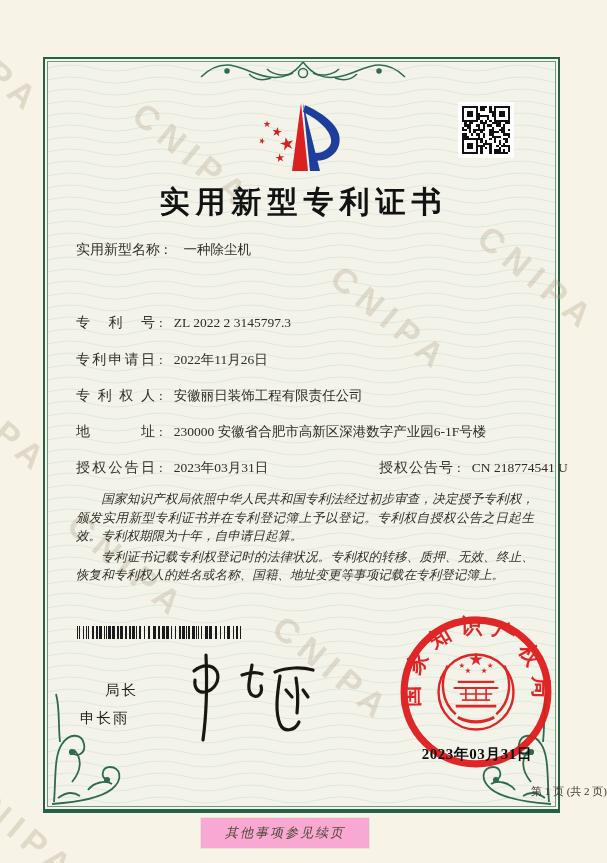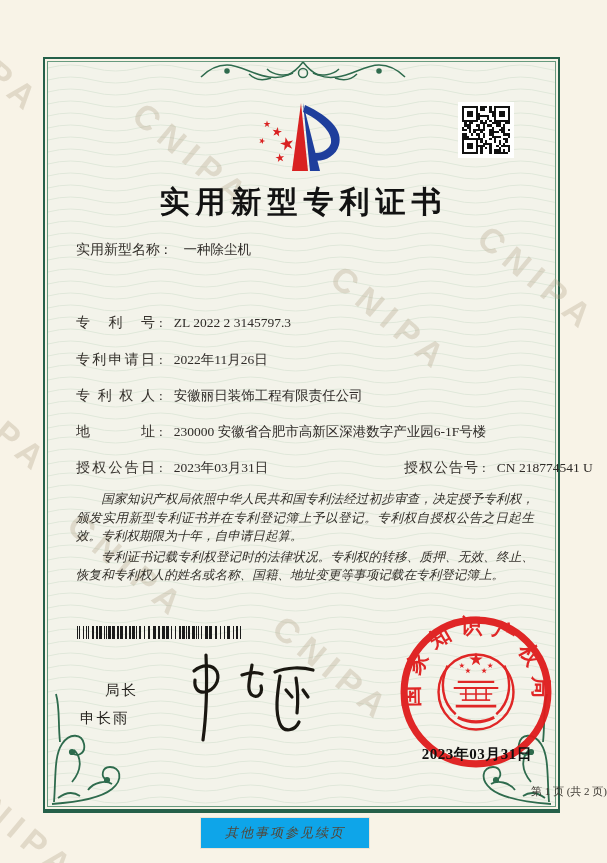--- a/index.html
+++ b/index.html
@@ -21,33 +21,33 @@
   .logo{position:absolute;left:251px;top:99px;}
   .qr-box{position:absolute;left:458px;top:102px;width:56px;height:56px;background:#ffffff;}
   .qr-box svg{position:absolute;left:4px;top:4px;}
   .title{position:absolute;left:0;top:182px;width:100%;text-align:center;font-size:30px;
          font-weight:bold;letter-spacing:6px;color:#121212;}
   .frow{position:absolute;left:76px;font-size:13.5px;white-space:nowrap;color:#2f2b28;}
   .flabel{display:inline-block;width:79px;text-align:justify;text-align-last:justify;
           font-size:14px;color:#34302b;vertical-align:baseline;}
   .colon{margin-left:4px;}
   .fvalue{margin-left:11px;}
-  .frow2{position:absolute;left:303px;top:0;white-space:nowrap;margin-left:25px;}
+  .frow2{position:absolute;left:303px;top:0;white-space:nowrap;}
   .paras{position:absolute;left:76px;top:490px;width:466px;font-size:12.6px;line-height:18.6px;
          color:#33302a;font-style:italic;}
   .paras p{margin:0 8px 2px 0;text-indent:2em;text-align:justify;}
   .barcode{position:absolute;left:77px;top:626px;}
   .director-title{position:absolute;left:80px;top:681px;font-size:14.5px;letter-spacing:2px;color:#26231f;margin-left:25px;}
   .director-name{position:absolute;left:80px;top:709px;font-size:14.5px;letter-spacing:2px;color:#26231f;}
   .sig{position:absolute;left:172px;top:645px;}
   .seal{position:absolute;left:397px;top:613px;opacity:0.95;}
   .seal-date{position:absolute;left:403px;top:745px;width:148px;text-align:center;font-size:15px;
              font-weight:bold;color:#101010;letter-spacing:0.5px;z-index:4;}
   .page-num{position:absolute;left:0;top:784px;width:100%;text-align:right;font-size:11px;color:#3c3832;}
-  .note-box{position:absolute;left:200px;top:817px;width:170px;height:32px;background:#0ea5e9;
+  .note-box{position:absolute;left:200px;top:817px;width:170px;height:32px;background:#f9a8d4;
             border:1px solid #ece3d2;box-sizing:border-box;text-align:center;line-height:30px;
             font-size:13px;letter-spacing:2px;color:#52473a;font-style:italic;z-index:3;}
 </style>
 </head>
 <body>
 
 <div class="page">
 
   <span class="wm" style="left:-60px;top:0px">CNIPA</span>
   <span class="wm" style="left:150px;top:95px">CNIPA</span>

